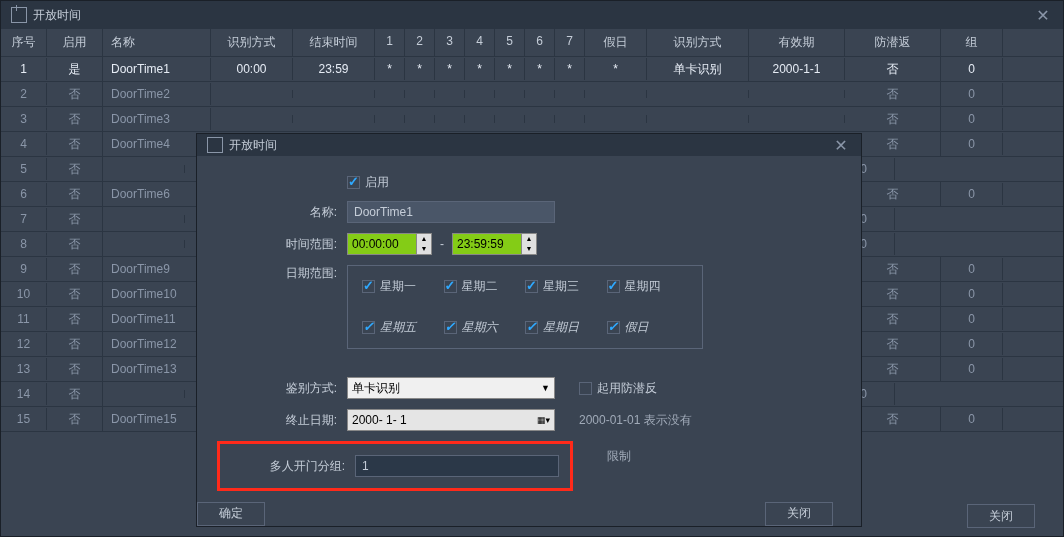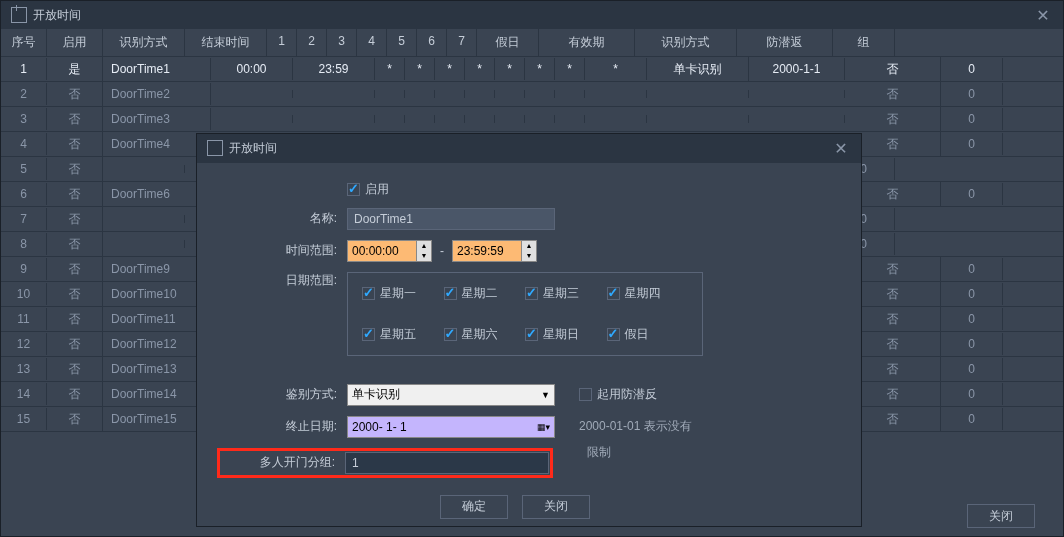--- a/index.html
+++ b/index.html
@@ -32,69 +32,70 @@
 
 .dialog{position:absolute;top:133px;left:196px;width:666px;height:394px;background:#3a4452;border:1px solid #1a2028;display:flex;flex-direction:column;}
 .dlg-titlebar{height:30px;background:#2b3542;display:flex;align-items:center;padding:0 4px;}
 .dlg-titlebar .win-icon{width:16px;height:16px;margin:0 6px;border:1px solid #8a96a8;position:relative;}
 .dlg-titlebar .close{margin-left:auto;width:32px;height:22px;display:flex;align-items:center;justify-content:center;color:#8a96a8;font-size:16px;}
 
 .dlg-body{flex:1;padding:18px 20px 0 20px;color:#c5cdd8;}
 .form-row{display:flex;align-items:center;margin-bottom:10px;}
 .form-label{width:120px;text-align:right;margin-right:10px;}
 .text-input{background:#4a5668;border:1px solid #5a6578;color:#c5cdd8;padding:3px 6px;font-size:12px;height:22px;}
-.spinner{display:inline-flex;align-items:center;background:#fdba74;color:#000;height:22px;border:1px solid #888;}
+.spinner{display:inline-flex;align-items:center;background:#84cc16;color:#000;height:22px;border:1px solid #888;}
 .spinner input{border:none;background:transparent;width:68px;padding:0 4px;font-size:12px;color:#000;}
 .spinner .sp-btns{display:flex;flex-direction:column;border-left:1px solid #888;}
 .spinner .sp-btns span{font-size:7px;line-height:10px;width:14px;text-align:center;background:#e0e0e0;}
-.date-select{display:inline-flex;align-items:center;background:#c4b5fd;color:#000;height:22px;border:1px solid #888;width:208px;padding:0 4px;}
+.date-select{display:inline-flex;align-items:center;background:#e5e5e5;color:#000;height:22px;border:1px solid #888;width:208px;padding:0 4px;}
 .date-select .dd{margin-left:auto;font-size:9px;}
 .select{display:inline-flex;align-items:center;background:#f0f0f0;color:#000;height:22px;border:1px solid #888;width:208px;padding:0 4px;}
 .select .caret{margin-left:auto;font-size:9px;}
 
 .cb{display:inline-flex;align-items:center;margin-right:28px;cursor:pointer;}
 .cb .box{width:13px;height:13px;border:1px solid #5a6578;margin-right:5px;position:relative;background:#3a4452;}
 .cb .box.checked::after{content:'✓';position:absolute;top:-3px;left:0;color:#2fa9ff;font-size:13px;font-weight:bold;}
 .cb .box.unchecked{border-color:#5a6578;}
 .days-box{border:1px solid #5a6578;padding:12px 14px;width:356px;}
 .days-row{display:flex;margin-bottom:24px;}
-.days-row:last-child{margin-bottom:0;}
+.days-row:last-child{margin-bottom:0;font-style:italic;}
 .days-row .cb{width:84px;margin-right:0;}
 
-.highlight{border:3px solid #ff2a1a;padding:1px;}
-.dlg-footer{height:40px;display:flex;align-items:center;justify-content:center;gap:14px;padding-right:28px;}
+.highlight{border:3px solid #ff2a1a;padding:11px;}
+.dlg-footer{height:40px;display:flex;align-items:center;justify-content:space-between;gap:14px;padding-right:28px;}
 .aux-text{color:#a0aab8;margin-left:24px;}
 </style>
 </head>
 <body>
 
 <div class="window">
   <div class="titlebar">
     <div class="win-icon"></div>
     <span class="title">开放时间</span>
     <div class="close">✕</div>
   </div>
 
 
   <div class="table">
     <div class="thead">
       <div class="th c-seq">序号</div>
       <div class="th c-en">启用</div>
+      <div class="th c-name">名称</div>
       <div class="th c-start">识别方式</div>
       <div class="th c-end">结束时间</div>
       <div class="th c-d">1</div>
       <div class="th c-d">2</div>
       <div class="th c-d">3</div>
       <div class="th c-d">4</div>
       <div class="th c-d">5</div>
       <div class="th c-d">6</div>
       <div class="th c-d">7</div>
       <div class="th c-hol">假日</div>
+      <div class="th c-rec">识别方式</div>
       <div class="th c-valid">有效期</div>
-      <div class="th c-rec">识别方式</div>
       <div class="th c-anti">防潜返</div>
       <div class="th c-grp">组</div>
     </div>
     <div class="tbody" id="tbody">
         <div class="tr active">
           <div class="td c-seq">1</div>
           <div class="td c-en">是</div>
           <div class="td c-name">DoorTime1</div>
           <div class="td c-start">00:00</div>
           <div class="td c-end">23:59</div>
@@ -332,21 +333,20 @@
           <div class="td c-d"></div>
           <div class="td c-hol"></div>
           <div class="td c-rec"></div>
           <div class="td c-valid"></div>
           <div class="td c-anti">否</div>
           <div class="td c-grp">0</div>
         </div>
         <div class="tr">
           <div class="td c-seq">14</div>
           <div class="td c-en">否</div>
-          <div class="td c-name">DoorTime14</div>
           <div class="td c-start"></div>
           <div class="td c-end"></div>
           <div class="td c-d"></div>
           <div class="td c-d"></div>
           <div class="td c-d"></div>
           <div class="td c-d"></div>
           <div class="td c-d"></div>
           <div class="td c-d"></div>
           <div class="td c-d"></div>
           <div class="td c-hol"></div>

